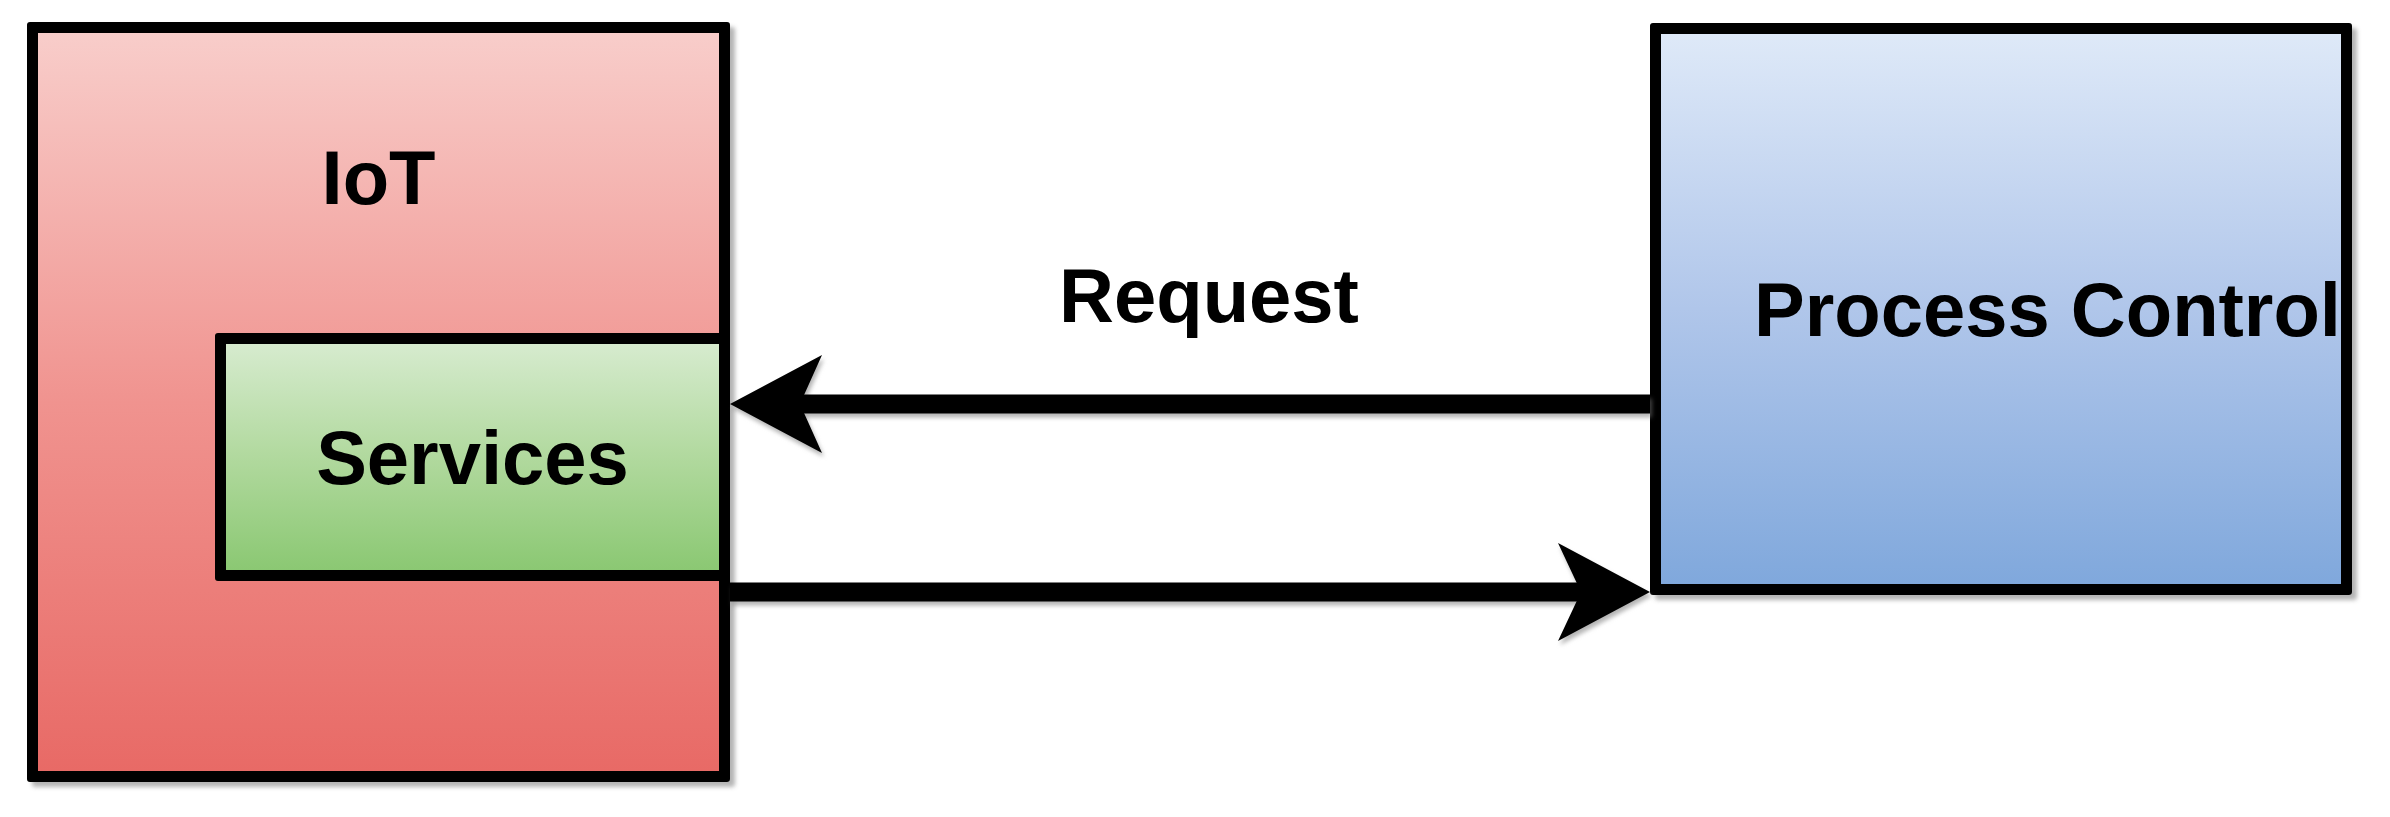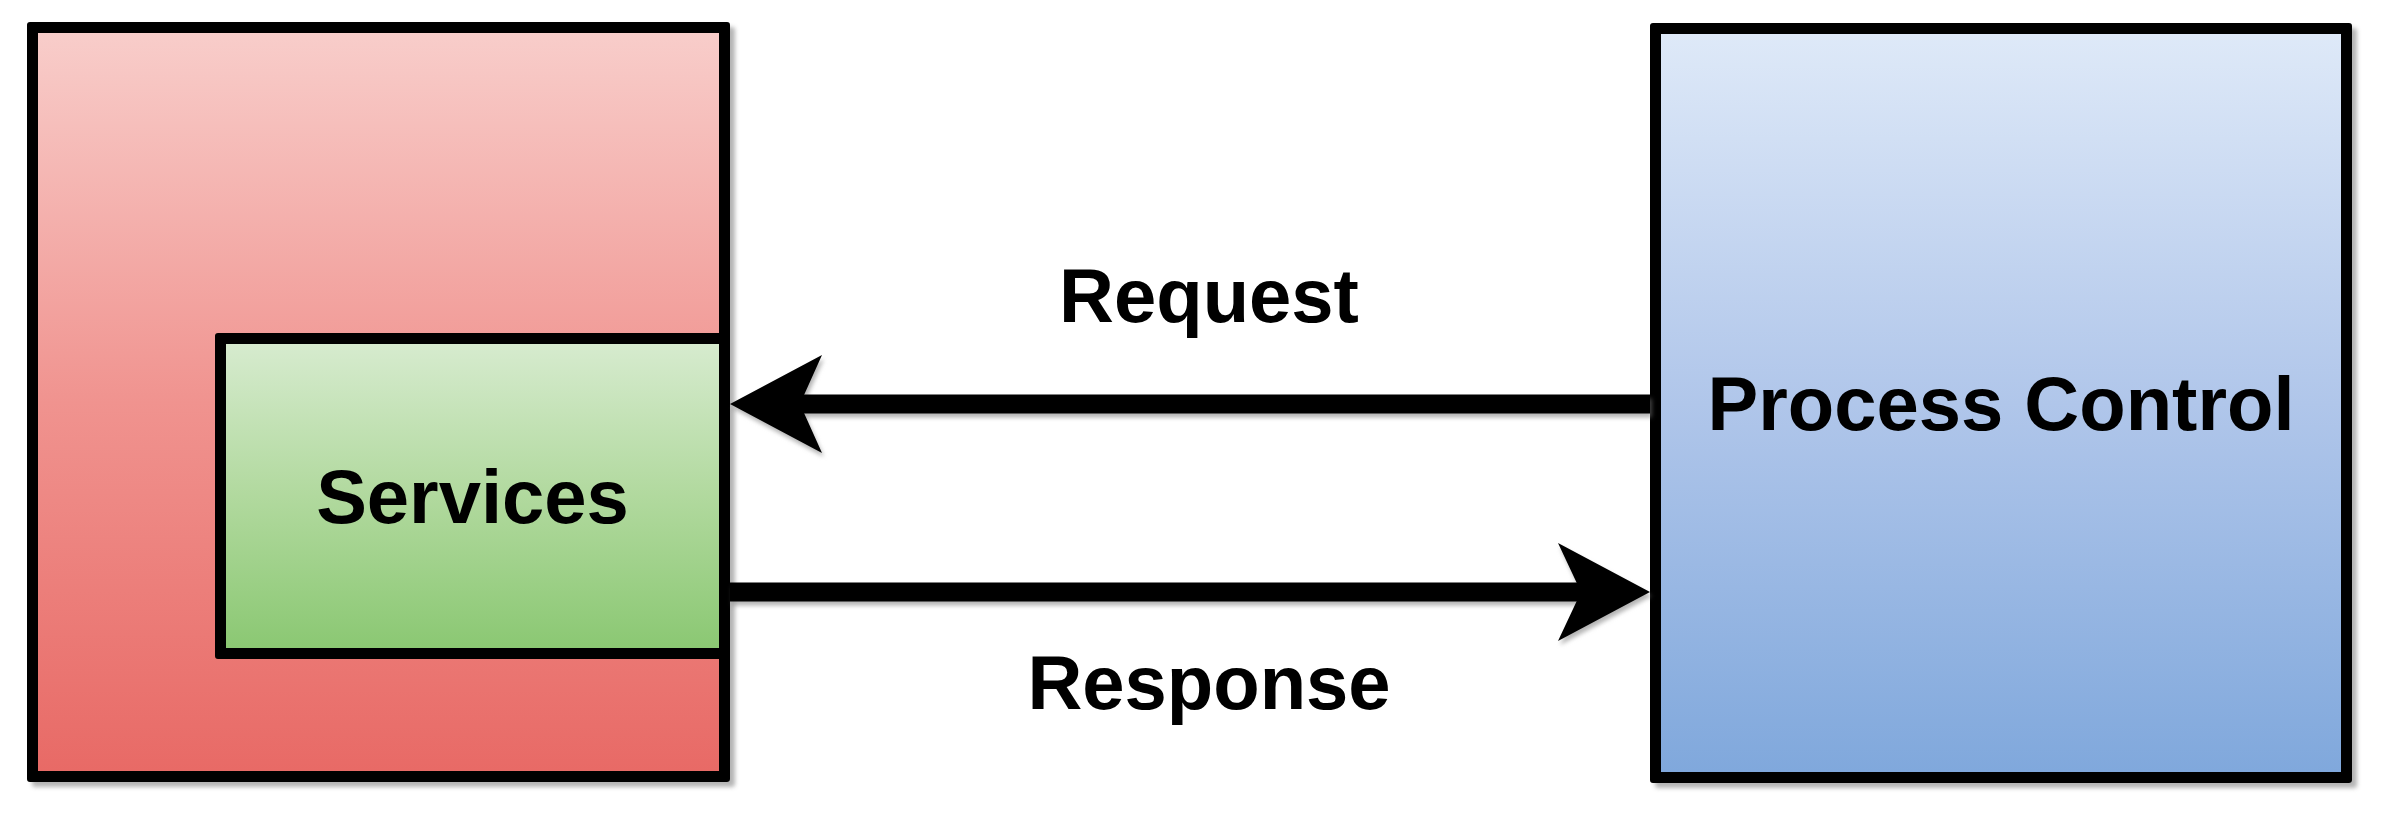--- a/index.html
+++ b/index.html
@@ -28,22 +28,22 @@
     color: #000;
     letter-spacing: 0px;
     white-space: nowrap;
   }
   .center-flex {
     display: flex;
     align-items: center;
     justify-content: center;
   }
   #iot-box      { left: 27px;   top: 22px;  width: 703px; height: 760px; }
-  #services-box { left: 215px;  top: 333px; width: 515px; height: 326px; box-shadow: none; }
-  #process-box  { left: 1650px; top: 23px;  width: 702px; height: 760px; }
+  #services-box { left: 215px;  top: 333px; width: 515px; height: 248px; box-shadow: none; }
+  #process-box  { left: 1650px; top: 23px;  width: 702px; height: 572px; justify-content: flex-end; }
 
   #iot-label {
     position: absolute;
     left: 27px; top: 140px; width: 703px;
     text-align: center;
     line-height: 1;
   }
   .arrow-svg {
     position: absolute;
     filter: drop-shadow(2px 4px 2px rgba(120,120,120,0.55));
@@ -61,20 +61,21 @@
   #request-label  { top: 258px; }
   #response-label { top: 645px; }
 </style>
 </head>
 <body>
 
 <div class="canvas">
 
   <div class="box" id="iot-box" style="background: linear-gradient(rgb(248, 205, 202) 0%, rgb(240, 147, 143) 50%, rgb(232, 106, 102) 100%); border-color: rgb(0, 0, 0);"></div>
 
+  <div class="box-label" id="iot-label">IoT</div>
 
   <div class="box center-flex" id="services-box" style="background: linear-gradient(rgb(214, 235, 206) 0%, rgb(177, 217, 158) 50%, rgb(139, 200, 115) 100%); border-color: rgb(0, 0, 0);">
     <span class="box-label">Services</span>
   </div>
 
   <div class="box center-flex" id="process-box" style="background: linear-gradient(rgb(222, 233, 248) 0%, rgb(176, 198, 234) 50%, rgb(128, 168, 220) 100%); border-color: rgb(0, 0, 0);">
     <span class="box-label">Process Control</span>
   </div>
 
   <svg class="arrow-svg" id="request-arrow" width="920" height="130" viewBox="0 0 920 130" style="color:#000">
@@ -82,15 +83,14 @@
     <polygon points="0,65 92,16 70,65 92,114" fill="currentColor"></polygon>
   </svg>
 
   <div class="box-label arrow-label" id="request-label">Request</div>
 
   <svg class="arrow-svg" id="response-arrow" width="920" height="130" viewBox="0 0 920 130" style="color:#000">
     <rect x="0" y="55.5" width="854" height="19" fill="currentColor"></rect>
     <polygon points="920,65 828,16 851,65 828,114" fill="currentColor"></polygon>
   </svg>
 
-  <div class="box-label arrow-label" id="response-label">Response</div>
 
 </div>
 
 </body></html>

